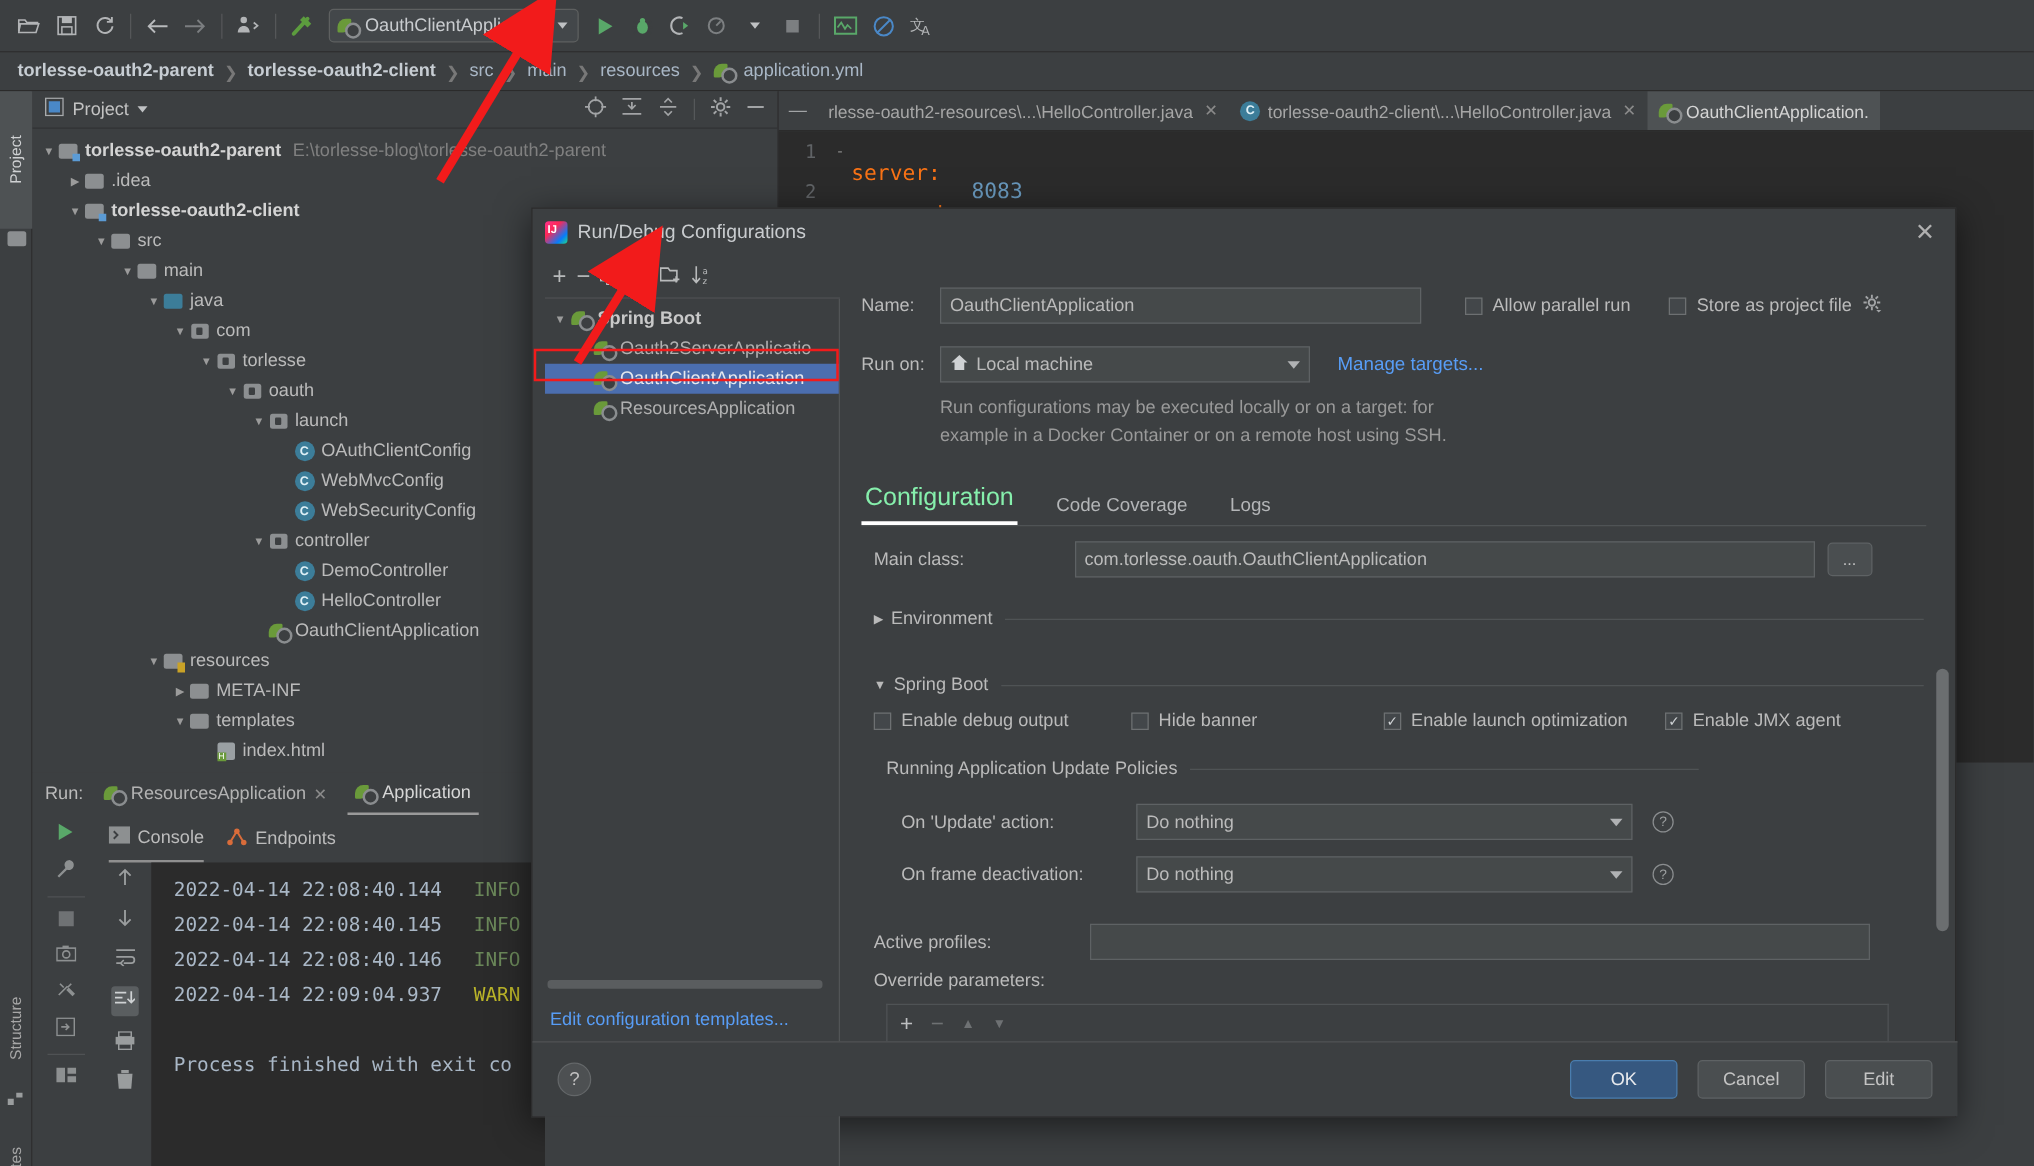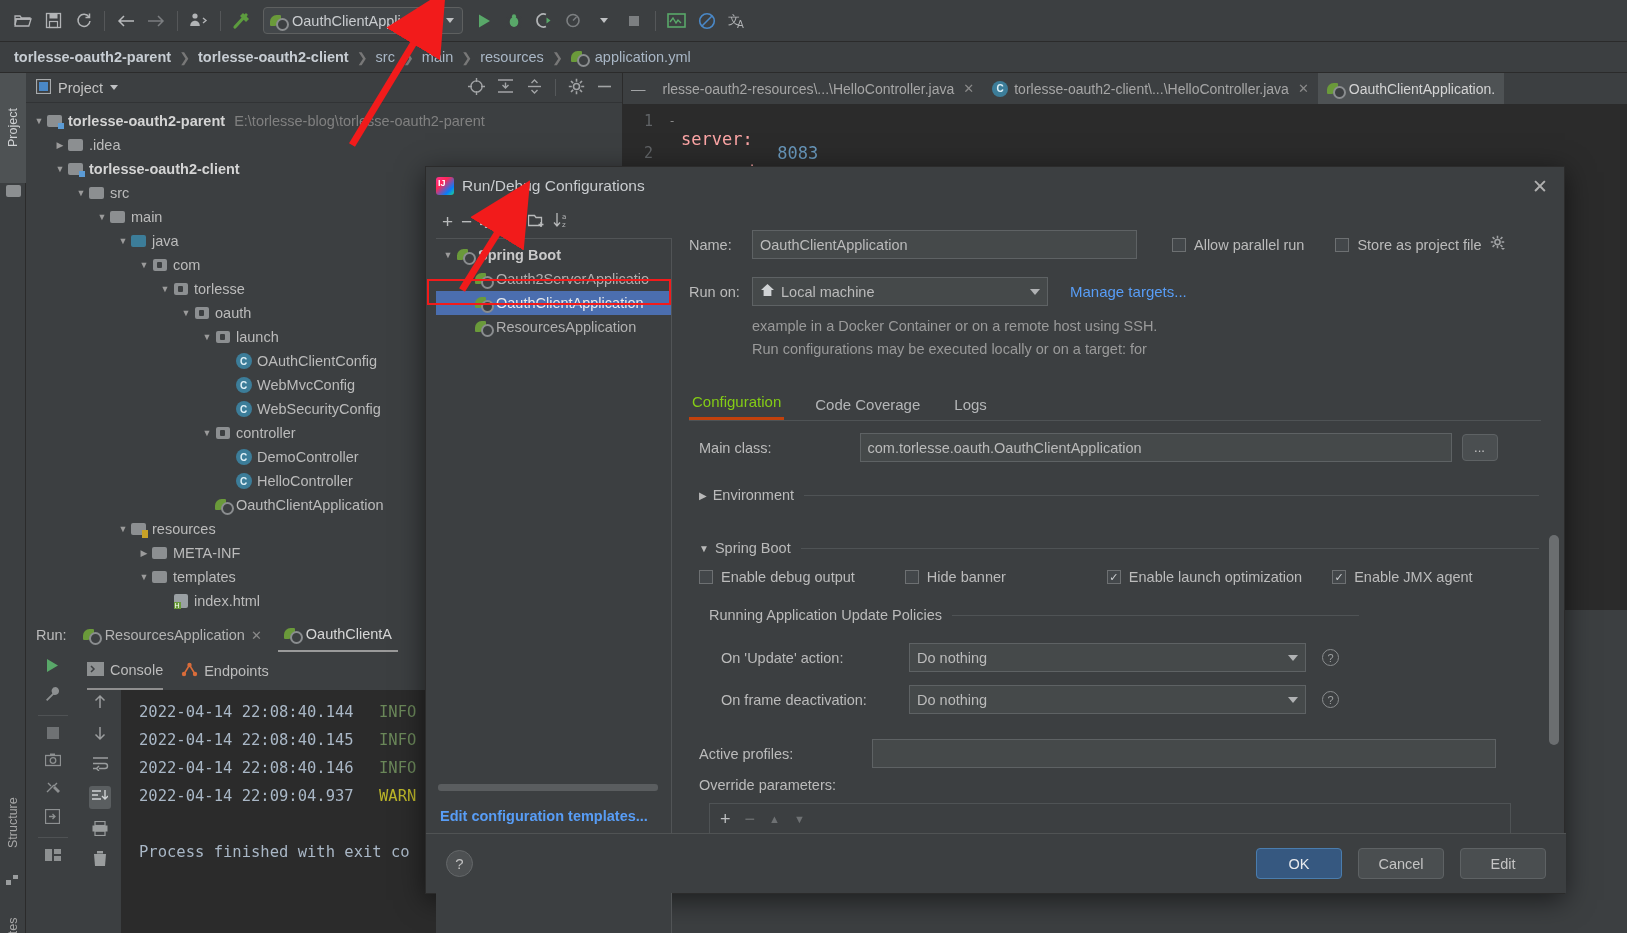--- a/index.html
+++ b/index.html
@@ -84,21 +84,21 @@
   .etab { display:flex; align-items:center; gap:6px; padding:0 9px; height:32px; font-size:14px; color:#a6a6a6; }
   .etab.active { background:#4e5254; color:#d4d4d4; }
   .etab .x { color:#8a8a8a; font-size:13px; margin-left:3px; }
   #editor-body {
     position:absolute; left:623px; top:105px; width:1004px; height:505px;
     background:#2b2b2b; font-family:"DejaVu Sans Mono", monospace; font-size:17px;
   }
   .gutter-line { display:flex; align-items:center; height:32px; }
   .ln { width:40px; text-align:right; color:#606366; font-size:15px; padding-right:10px; }
   .fold { width:18px; color:#888; font-size:12px; text-align:center; }
-  .code-k { color:#fca5a5;margin-top:36px; }
+  .code-k { color:#f97316;margin-top:36px; }
   .code-n { color:#6897bb; }
 
   
   #run-panel { position:absolute; left:26px; top:618px; width:597px; height:315px; background:#3c3f41; }
   #run-tabs { height:34px; display:flex; align-items:center; padding-left:10px; gap:10px; font-size:14.5px; }
   #run-tabs .lbl { color:#bbbbbb; }
   .rtab { display:flex; align-items:center; gap:6px; color:#b3b3b3; height:34px; padding:0 6px; }
   .rtab.active { color:#d6d6d6; border-bottom:2px solid #9a9a9a; }
   .rtab .x { color:#8a8a8a; font-size:13px; }
   #run-left-icons { position:absolute; left:0px; top:34px; width:53px; height:281px;
@@ -131,21 +131,21 @@
   #dlg-close { margin-left:auto; color:#b0b0b0; font-size:19px; padding:0 6px; }
   #dlg-toolbar { position:absolute; left:10px; top:38px; width:236px; height:34px;
      display:flex; align-items:center; gap:8px; padding-left:6px; border-bottom:1px solid #515456; color:#b8babb; }
   #cfg-list { position:absolute; left:10px; top:72px; width:236px; height:714px;
      background:#3c3f41; border-right:1px solid #515456; padding-top:4px; font-size:14.5px; }
   .cfg-row { height:24px; display:flex; align-items:center; white-space:nowrap; padding-left:4px; color:#b0b0b0; }
   .cfg-row.group { color:#c9c9c9; font-weight:bold; }
   .cfg-row.sel { background:#4b6eaf; color:#e6e9ee; }
   .cfg-row .ic { width:18px; display:inline-flex; align-items:center; justify-content:center; flex:none; margin-right:4px; }
   .cfg-row .tw { width:16px; text-align:center; font-size:9px; color:#9b9b9b; flex:none; }
-  #edit-templates { position:absolute; left:14px; top:641px; width:230px; color:#589df6; font-size:14.5px;font-weight:bold; }
+  #edit-templates { position:absolute; left:14px; top:641px; width:230px; color:#589df6; font-size:14.5px; }
   #cfg-hscroll { position:absolute; left:12px; top:617px; width:220px; height:7px; background:#5a5d5f; border-radius:3px; }
 
   #dlg-right { position:absolute; left:263px; top:48px; width:876px; height:638px; overflow:hidden; }
   .frow { display:flex; align-items:center; }
   .flabel { color:#bbbbbb; font-size:14.5px; }
   .finput {
     background:#45494a; border:1px solid #5e6264; color:#bbbbbb;
     height:29px; display:flex; align-items:center; padding:0 7px; font-size:14.5px;
   }
   .fselect {
@@ -577,21 +577,21 @@
 <div id="run-panel">
   <div id="run-tabs">
     <span class="lbl">Run:</span>
     <div class="rtab">
       <span class="springrun-ico"></span>
       <span>ResourcesApplication</span>
       <span class="x">✕</span>
     </div>
     <div class="rtab active">
       <span class="springrun-ico"></span>
-      <span>OauthClientA</span>
+      <span>Application</span>
     </div>
   </div>
 
   <div id="run-left-icons">
     <span><svg width="15" height="15" viewBox="0 0 15 15">
           <path d="M2 1 13 7.5 2 14z" fill="#59a869"></path>
         </svg></span>
     <span><svg width="16" height="16" viewBox="0 0 16 16">
           <path d="M10.5 1a4 4 0 0 0-3.2 6.4L1 13.7 2.3 15l6.3-6.3A4 4 0 1 0 10.5 1z" fill="#8d9091"></path>
         </svg></span>
@@ -787,26 +787,26 @@
               <path d="M7.5 1 14 7h-2.6v6H3.6V7H1z" fill="#cfd2d4"></path>
             </svg>
         </span>
         <span>Local machine</span>
         <span class="arrow"></span>
       </div>
       <a class="link" style="margin-left:22px;font-size:15px">Manage targets...</a>
     </div>
 
     <div style="position:absolute;left:63px;top:100px;width:560px;color:#9a9a9a;font-size:14.5px;line-height:23px">
+      <div>Run configurations may be executed locally or on a target: for</div>
       <div>example in a Docker Container or on a remote host using SSH.</div>
-      <div>Run configurations may be executed locally or on a target: for</div>
     </div>
 
     <div style="position:absolute;left:0;top:172px;width:852px;height:34px;display:flex;align-items:flex-end;gap:28px;border-bottom:1px solid #4f5355">
-      <div style="padding:0 3px 7px 3px;color:#84cc16;border-bottom:3px solid #c2410c;font-size:15px">
+      <div style="padding:0 3px 7px 3px;color:#86efac;border-bottom:3px solid #ffffff;font-size:20px">
         <span>Configuration</span>
       </div>
       <div style="padding:0 3px 7px 3px;color:#b4b6b8;font-size:15px">
         <span>Code Coverage</span>
       </div>
       <div style="padding:0 3px 7px 3px;color:#b4b6b8;font-size:15px">
         <span>Logs</span>
       </div>
     </div>
 

